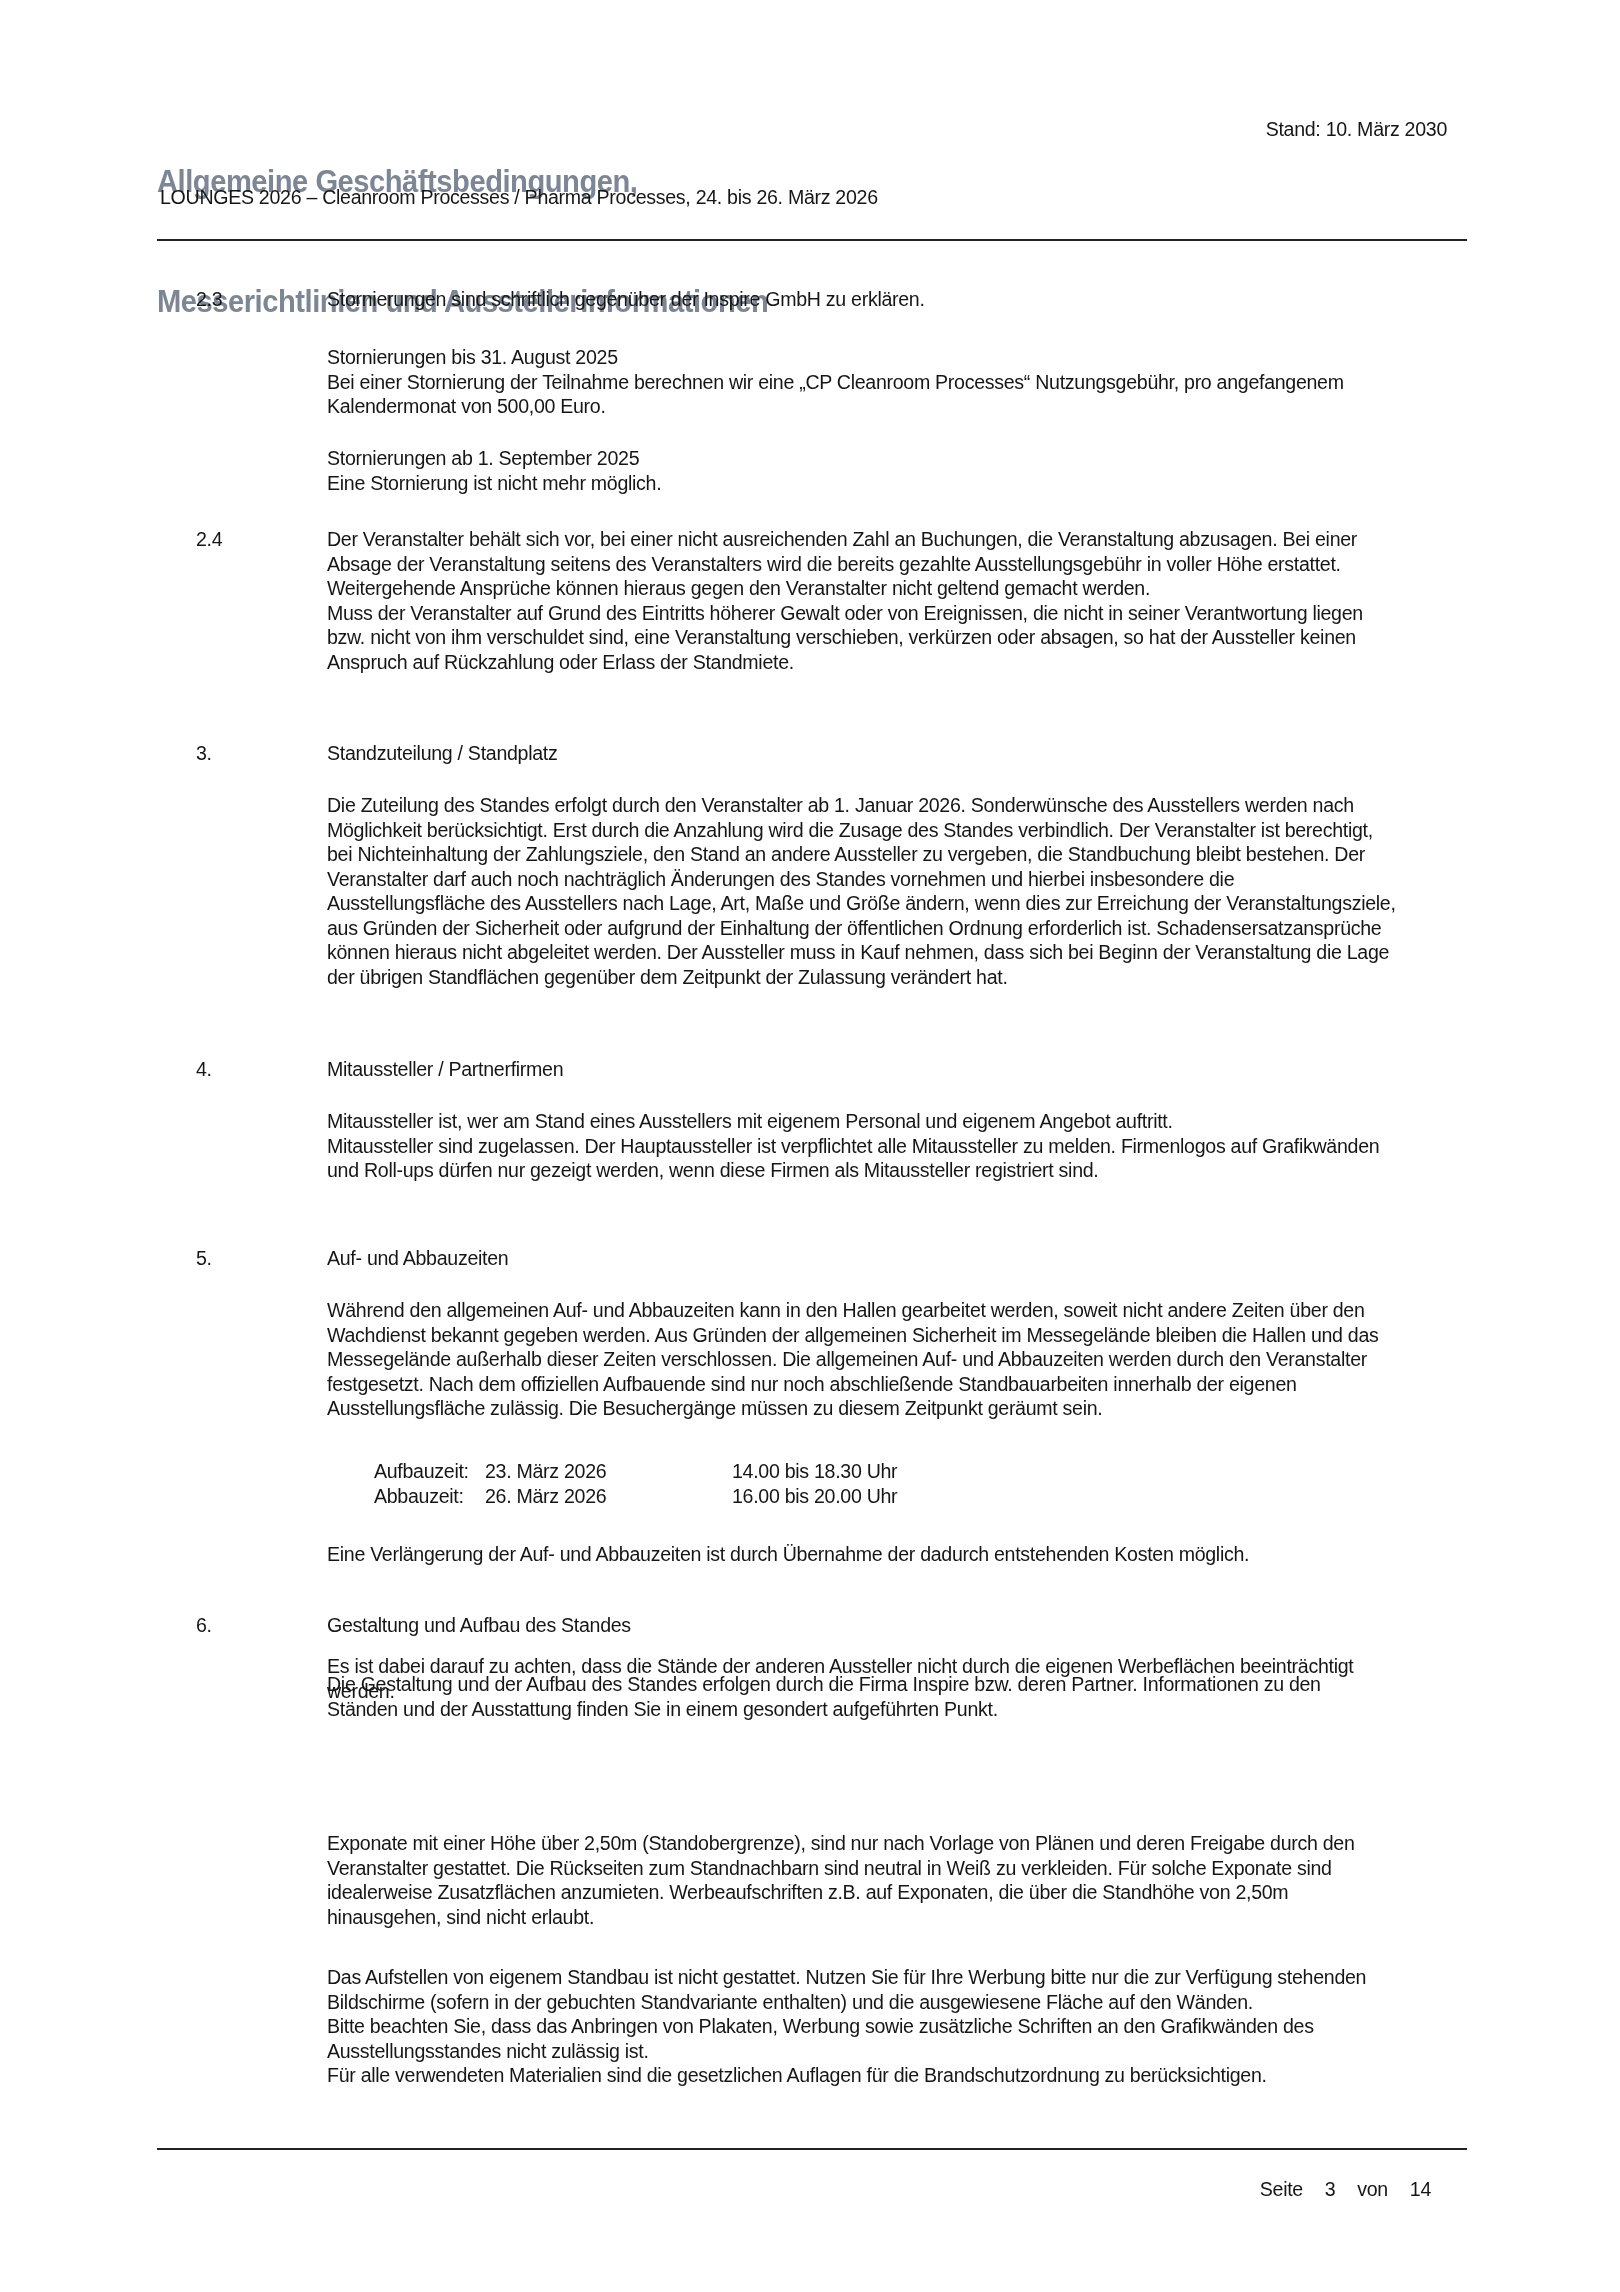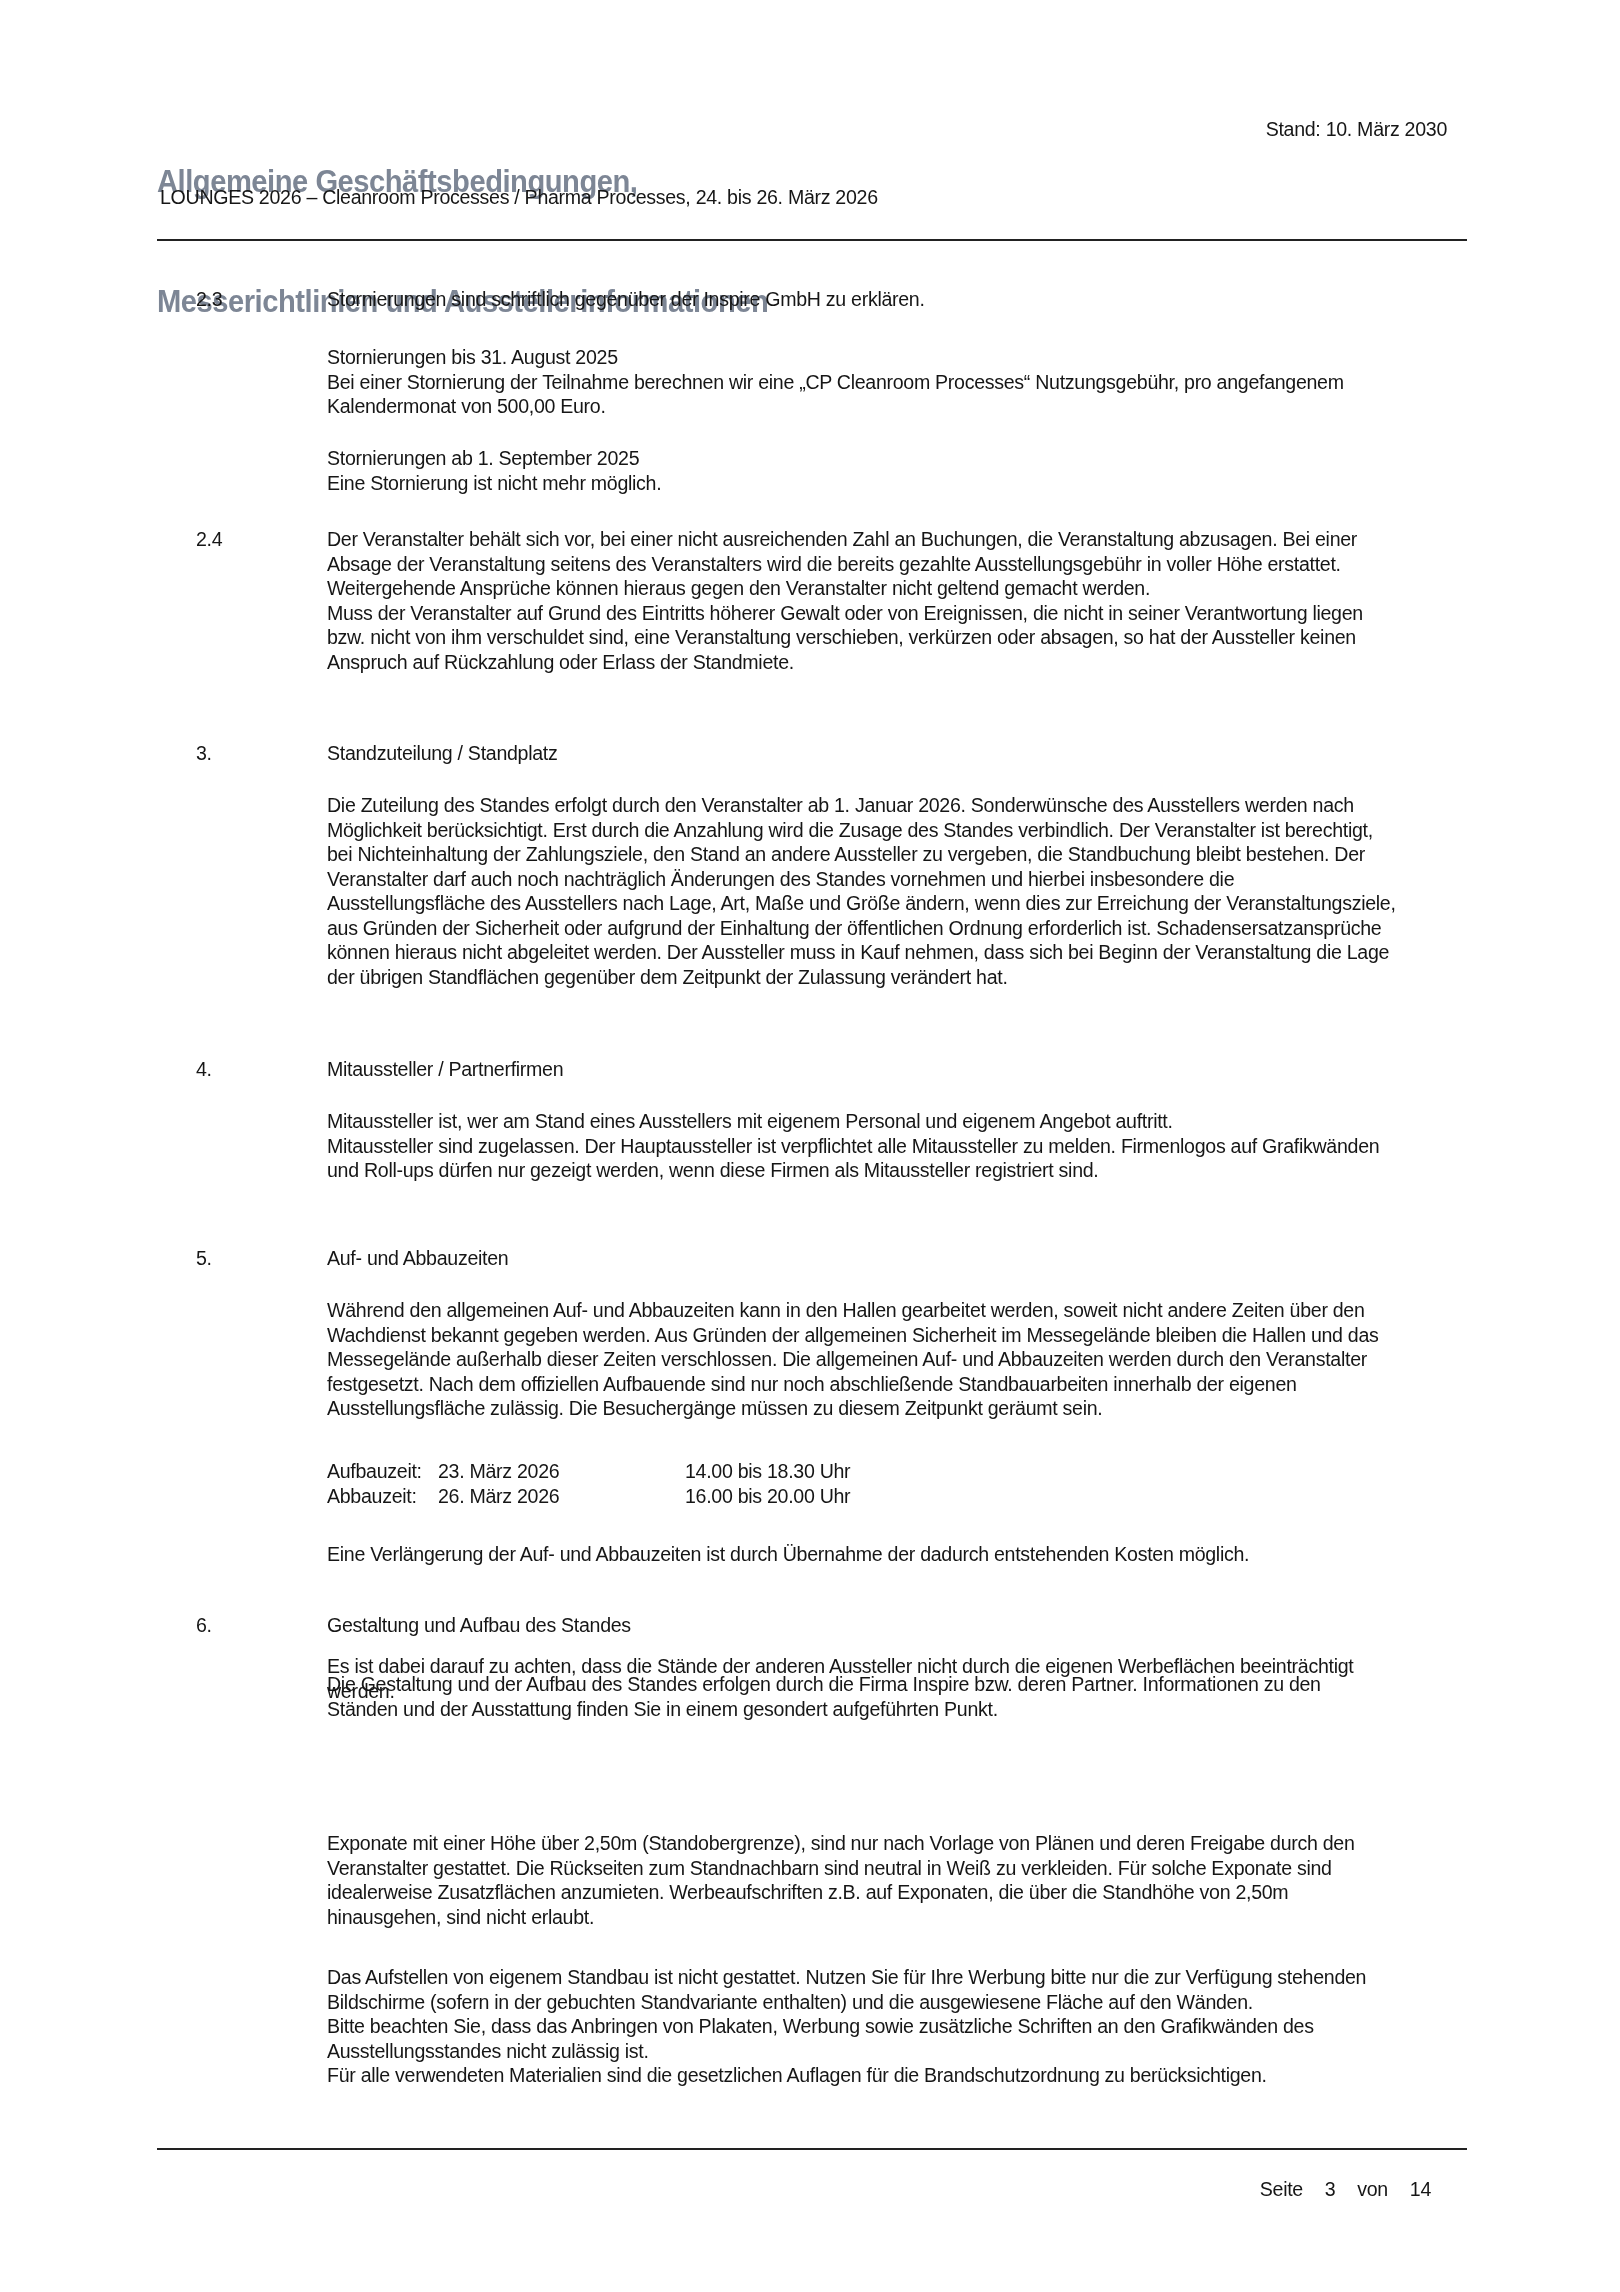--- a/index.html
+++ b/index.html
@@ -70,21 +70,21 @@
     letter-spacing: -0.3px;
     white-space: pre;
   }
   .schedule-block {
     position: absolute;
     left: 327px;
     font-size: 19.6px;
     line-height: 24.5px;
     letter-spacing: -0.3px;
   }
-  .schedule-row { white-space: pre; }
+  .schedule-row { white-space: pre; margin-left: 47px; }
   .sched-label { display: inline-block; width: 111px; }
   .sched-date  { display: inline-block; width: 247px; }
   .sched-time  { display: inline-block; }
   
   .footer-rule {
     position: absolute;
     left: 157px;
     top: 2148px;
     width: 1310px;
     height: 2px;

